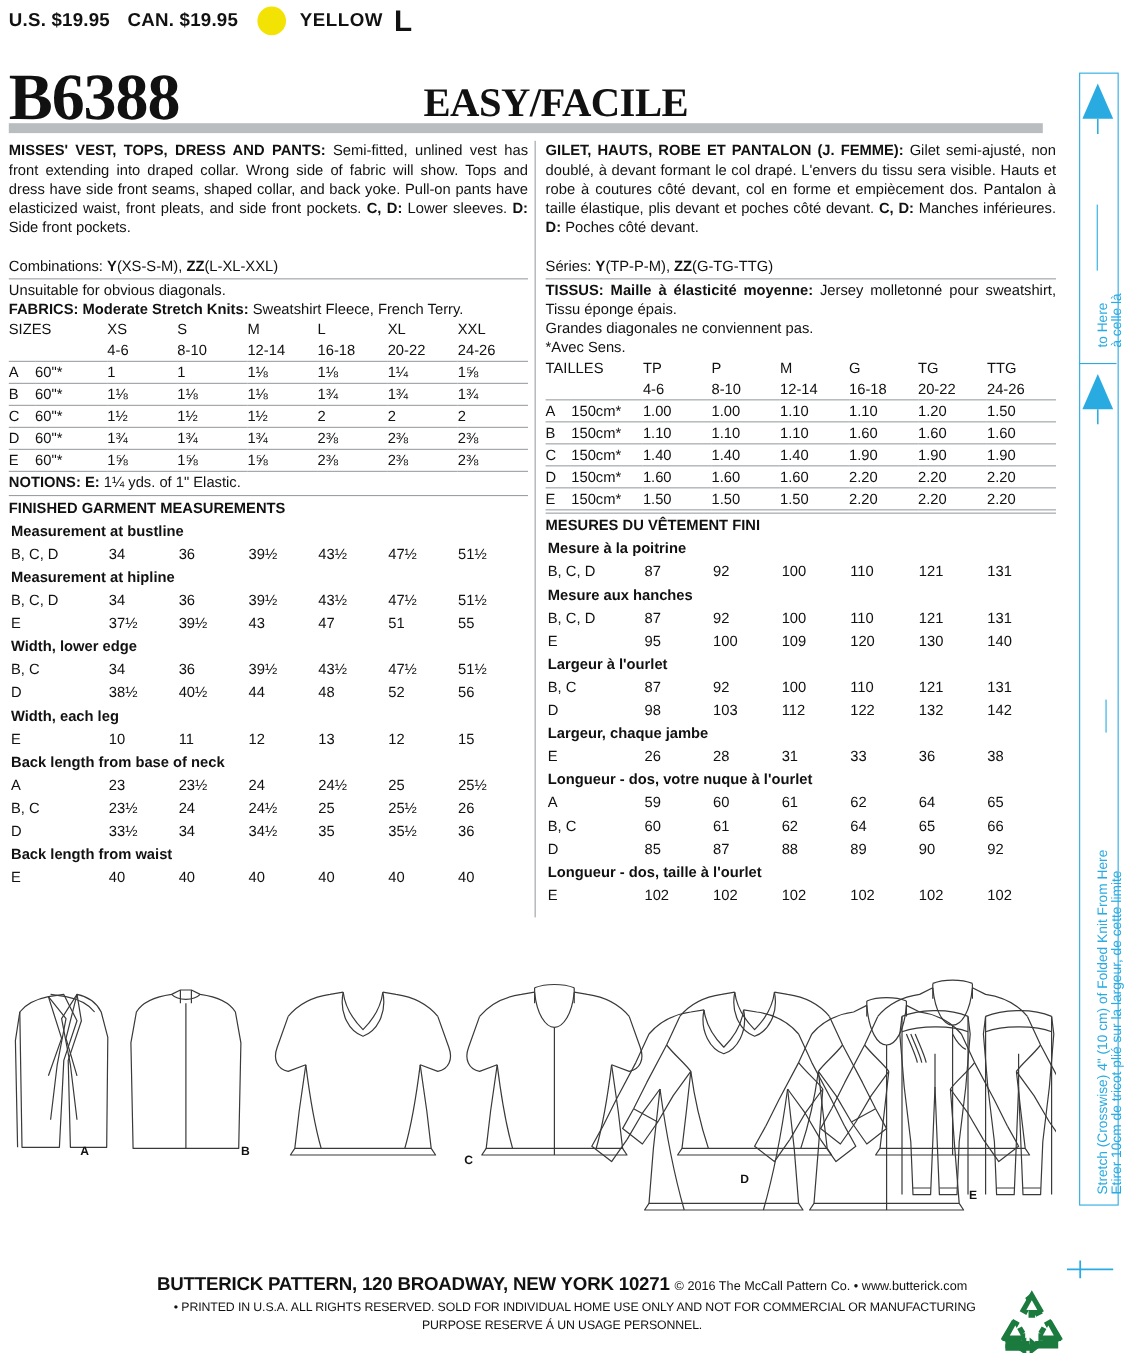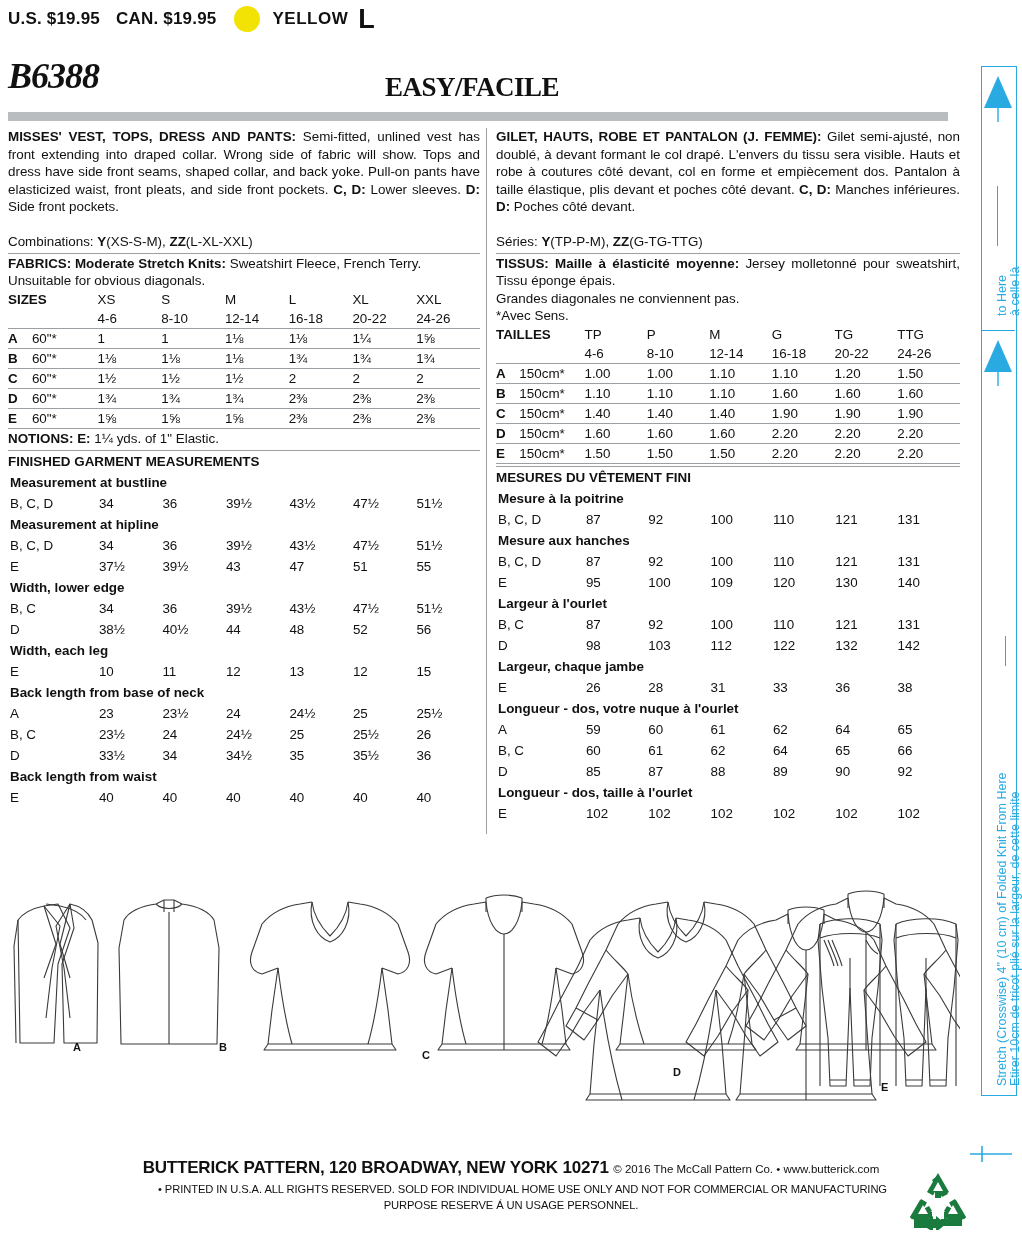--- a/index.html
+++ b/index.html
@@ -10,41 +10,41 @@
   
   .pricebar{position:absolute;left:8px;top:6px;display:flex;align-items:center;gap:0;text-align:center;}
   .pricebar .p{font-weight:bold;font-size:17px;letter-spacing:.2px;font-family:"Liberation Sans",sans-serif;}
   .pricebar .p2{margin-left:16px;}
   .dot{width:26px;height:26px;border-radius:50%;background:#F2E305;margin:0 12px 0 18px;}
   .colorname{font-weight:bold;font-size:17px;letter-spacing:.5px;}
   .sizeletter{font-weight:bold;font-size:27px;margin-left:10px;line-height:.9;font-family:"Liberation Sans",sans-serif;}
 
   
   .patno{position:absolute;left:8px;top:58px;font-family:"Liberation Serif",serif;
-         font-weight:bold;font-size:36px;letter-spacing:-1px;line-height:1;font-style:italic;}
+         font-weight:bold;font-size:60px;letter-spacing:-1px;line-height:1;}
   .easy{position:absolute;left:385px;top:72px;font-family:"Liberation Serif",serif;
-        font-weight:bold;font-size:27px;letter-spacing:-.5px;}
+        font-weight:bold;font-size:37px;letter-spacing:-.5px;}
   .graybar{position:absolute;left:8px;top:112px;width:940px;height:9px;background:#b9bdc0;}
 
   
   .col{position:absolute;top:128px;font-size:13.4px;line-height:17.6px;}
   .colL{left:8px;width:472px;}
   .colR{left:496px;width:464px;}
   .col p{margin:0;text-align:justify;}
   .col b{font-weight:bold;}
   .spacer{height:17px;}
   .rule{border-top:1px solid #9aa0a4;margin:2px 0 1px 0;}
   .vdiv{position:absolute;left:486px;top:128px;width:1px;height:706px;background:#9aa0a4;}
 
   
   table.t{border-collapse:collapse;width:100%;font-size:13.4px;}
   table.t td{padding:0;vertical-align:bottom;white-space:nowrap;line-height:19px;}
   .hdr td{font-size:13.4px;}
   .rowline td{border-bottom:1px solid #9aa0a4;}
-  .vw{width:24px;font-weight:bold;}
+  .vw{width:24px;font-weight:normal;}
   .ww{width:66px;}
   .num{width:64px;}
   .bold{font-weight:bold;}
   .sec{font-weight:bold;line-height:19px;}
   .fm{font-size:13.4px;line-height:19px;}
   .fm td{padding:0;white-space:nowrap;}
   .fm .lbl{width:90px;}
   .fm .v{width:64px;}
   .notions{font-size:13.4px;line-height:19px;}
 
@@ -92,24 +92,24 @@
 
   <div class="col colL">
     <p>
       <b>MISSES' VEST, TOPS, DRESS AND PANTS:</b><span> Semi-fitted, unlined vest has front extending into draped collar. Wrong side of fabric will show. Tops and dress have side front seams, shaped collar, and back yoke. Pull-on pants have elasticized waist, front pleats, and side front pockets. </span><b>C, D:</b><span> Lower sleeves. </span><b>D:</b><span> Side front pockets.</span>
     </p>
     <div class="spacer"></div>
     <p>
       <span>Combinations: </span><b>Y</b><span>(XS-S-M), </span><b>ZZ</b><span>(L-XL-XXL)</span>
     </p>
     <div class="rule"></div>
+    <p>Unsuitable for obvious diagonals.</p>
     <p>
       <b>FABRICS: Moderate Stretch Knits:</b><span> Sweatshirt Fleece, French Terry.</span>
     </p>
-    <p>Unsuitable for obvious diagonals.</p>
 
     <table class="t">
       <tbody>
         <tr class="hdr">
           <td class="vw" colspan="2">SIZES</td>
           <td class="num">XS</td>
           <td class="num">S</td>
           <td class="num">M</td>
           <td class="num">L</td>
           <td class="num">XL</td>

